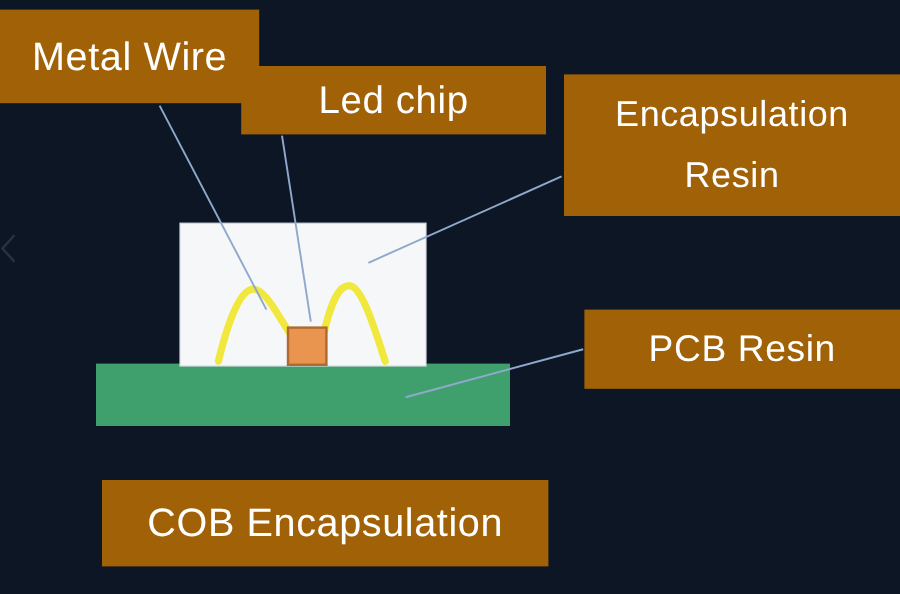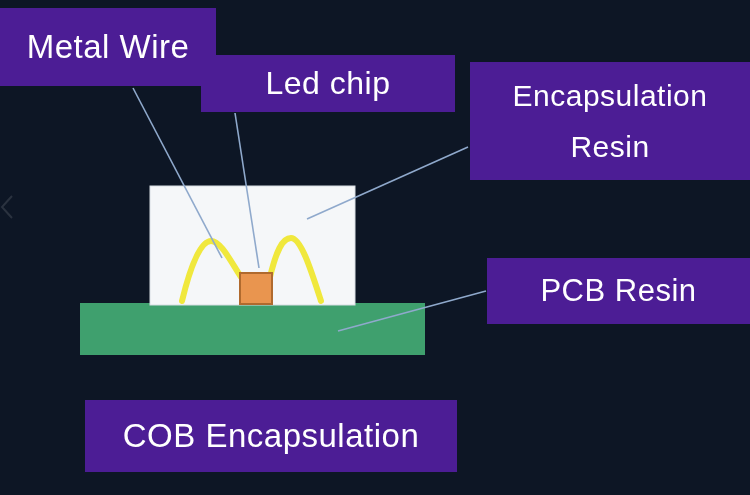--- a/index.html
+++ b/index.html
@@ -16,21 +16,21 @@
   }
   #diagram-svg {
     position: absolute;
     left: 0;
     top: 0;
     width: 750px;
     height: 495px;
   }
   .label {
     position: absolute;
-    background: #4c1d95;
+    background: #a16207;
     color: #ffffff;
     display: flex;
     align-items: center;
     justify-content: center;
     text-align: center;
     font-weight: 400;
     letter-spacing: 0.5px;
   }
   #lbl-metal-wire   { left: 0;     top: 8px;   width: 216px; height: 78px;  font-size: 33px; }
   #lbl-led-chip     { left: 201px; top: 55px;  width: 254px; height: 57px;  font-size: 32px; }

